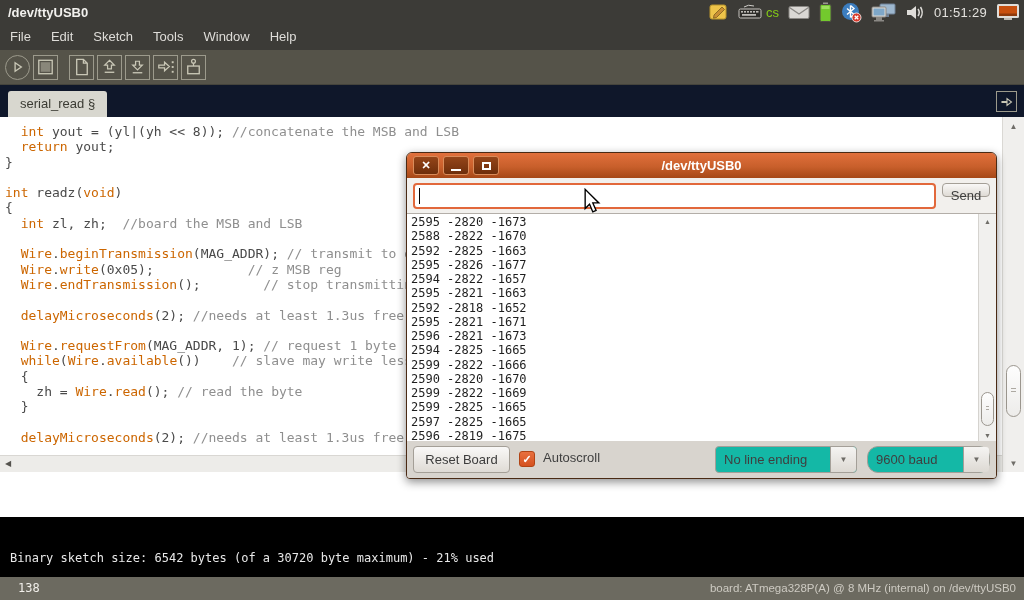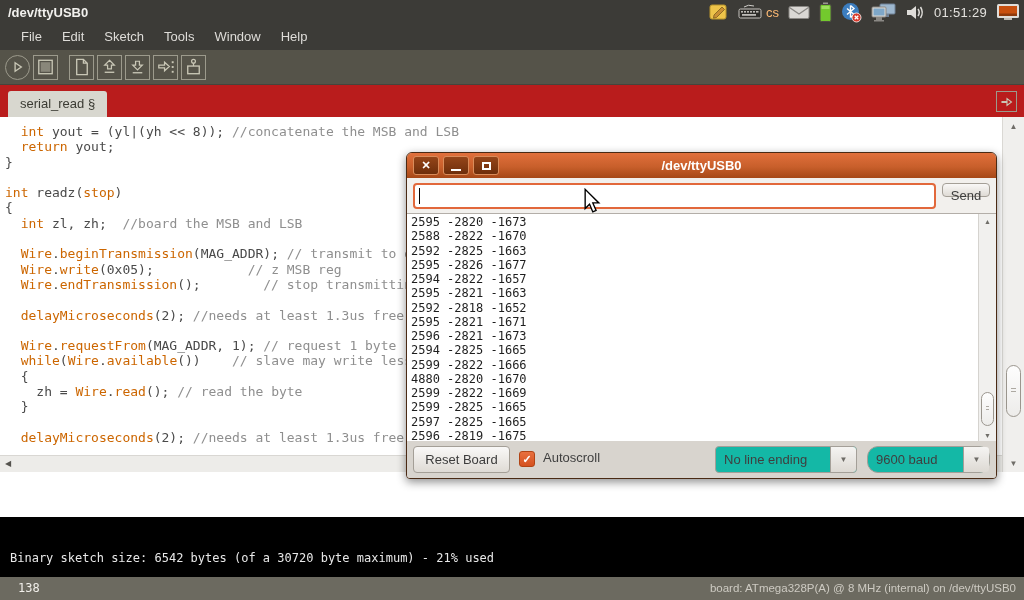--- a/index.html
+++ b/index.html
@@ -3,37 +3,37 @@
 <meta charset="utf-8">
 <style>
   * { margin:0; padding:0; box-sizing:border-box; }
   html,body { width:1024px; height:600px; font-family:"Liberation Sans",sans-serif; }
   #screen { position:relative; width:1024px; height:600px; background:#fff; overflow:hidden; }
 
   
   .topbar { position:absolute; left:0; top:0; width:1024px; height:24px; background:#3C3B37; display:flex; align-items:center; }
   .win-title { color:#F2F1EE; font-size:13px; font-weight:bold; padding-left:8px; }
   .tray { position:absolute; right:4px; top:0; height:24px; display:flex; align-items:center; gap:9px; }
-  .tray-label { color:#fdba74; font-size:13px; }
+  .tray-label { color:#84cc16; font-size:13px; }
   .tray-clock { color:#E4E2DE; font-size:13px; letter-spacing:.3px; }
   .tray svg { display:block; }
 
   
-  .menubar { position:absolute; left:0; top:24px; width:1024px; height:26px; background:#3C3B37; display:flex; align-items:center; padding-left:11px; }
+  .menubar { position:absolute; left:0; top:24px; width:1024px; height:26px; background:#3C3B37; display:flex; align-items:center; padding-left:0; }
   .menu-item { color:#DFDDD9; font-size:13px; padding:0 10px; line-height:26px; cursor:default; }
 
   
   .toolbar { position:absolute; left:0; top:50px; width:1024px; height:35px; background:#555349; display:flex; align-items:center; padding-left:5px; border-bottom:1px solid #45443C; }
   .tbtn { width:25px; height:25px; border:1px solid #9C9A8C; background:transparent; margin-right:3px; display:flex; align-items:center; justify-content:center; }
   .tbtn.round { border-radius:50%; }
   .tbtn.gap { margin-left:8px; }
   .tbtn svg { display:block; }
 
   
-  .tabbar { position:absolute; left:0; top:85px; width:1024px; height:32px; background:#b91c1c; }
+  .tabbar { position:absolute; left:0; top:85px; width:1024px; height:32px; background:#0f172a; }
   .tab { position:absolute; left:8px; bottom:0; height:26px; background:#D8D7CF; color:#3B3B33; font-size:13px; line-height:26px; padding:0 12px; border-radius:3px 3px 0 0; }
   .tab-menu-btn { position:absolute; right:7px; top:6px; width:21px; height:21px; border:1px solid #9C9A8C; display:flex; align-items:center; justify-content:center; }
 
   
   .editor { position:absolute; left:0; top:117px; width:1024px; height:372px; background:#fff; }
   .code-area { position:absolute; left:5px; top:7px; right:24px; font-family:"DejaVu Sans Mono",monospace; font-size:13px; }
   .code-line { white-space:pre; height:15.3px; line-height:15.3px; }
   .tok-k { color:#CC6600; font-weight:normal; }
   .tok-o { color:#CC6600; }
   .tok-c { color:#8F8F8F; }
@@ -234,21 +234,21 @@
         </svg>
     </div>
   </div>
 
   <div class="editor">
     <div class="code-area">
         <div class="code-line"><span class="tok-p">  </span><span class="tok-k">int</span><span class="tok-p"> yout = (yl|(yh &lt;&lt; 8)); </span><span class="tok-c">//concatenate the MSB and LSB</span></div>
         <div class="code-line"><span class="tok-p">  </span><span class="tok-o">return</span><span class="tok-p"> yout;</span></div>
         <div class="code-line"><span class="tok-p">}</span></div>
         <div class="code-line">&nbsp;</div>
-        <div class="code-line"><span class="tok-k">int</span><span class="tok-p"> readz(</span><span class="tok-o">stop</span><span class="tok-p">)</span></div>
+        <div class="code-line"><span class="tok-k">int</span><span class="tok-p"> readz(</span><span class="tok-o">void</span><span class="tok-p">)</span></div>
         <div class="code-line"><span class="tok-p">{</span></div>
         <div class="code-line"><span class="tok-p">  </span><span class="tok-k">int</span><span class="tok-p"> zl, zh;  </span><span class="tok-c">//board the MSB and LSB</span></div>
         <div class="code-line">&nbsp;</div>
         <div class="code-line"><span class="tok-p">  </span><span class="tok-k">Wire</span><span class="tok-p">.</span><span class="tok-k">beginTransmission</span><span class="tok-p">(MAG_ADDR); </span><span class="tok-c">// transmit to device</span></div>
         <div class="code-line"><span class="tok-p">  </span><span class="tok-k">Wire</span><span class="tok-p">.</span><span class="tok-k">write</span><span class="tok-p">(0x05);            </span><span class="tok-c">// z MSB reg</span></div>
         <div class="code-line"><span class="tok-p">  </span><span class="tok-k">Wire</span><span class="tok-p">.</span><span class="tok-k">endTransmission</span><span class="tok-p">();        </span><span class="tok-c">// stop transmitting</span></div>
         <div class="code-line">&nbsp;</div>
         <div class="code-line"><span class="tok-p">  </span><span class="tok-k">delayMicroseconds</span><span class="tok-p">(2); </span><span class="tok-c">//needs at least 1.3us free time</span></div>
         <div class="code-line">&nbsp;</div>
         <div class="code-line"><span class="tok-p">  </span><span class="tok-k">Wire</span><span class="tok-p">.</span><span class="tok-k">requestFrom</span><span class="tok-p">(MAG_ADDR, 1); </span><span class="tok-c">// request 1 byte</span></div>
@@ -296,21 +296,21 @@
           <div class="serial-line">2588 -2822 -1670</div>
           <div class="serial-line">2592 -2825 -1663</div>
           <div class="serial-line">2595 -2826 -1677</div>
           <div class="serial-line">2594 -2822 -1657</div>
           <div class="serial-line">2595 -2821 -1663</div>
           <div class="serial-line">2592 -2818 -1652</div>
           <div class="serial-line">2595 -2821 -1671</div>
           <div class="serial-line">2596 -2821 -1673</div>
           <div class="serial-line">2594 -2825 -1665</div>
           <div class="serial-line">2599 -2822 -1666</div>
-          <div class="serial-line">4880 -2820 -1670</div>
+          <div class="serial-line">2590 -2820 -1670</div>
           <div class="serial-line">2599 -2822 -1669</div>
           <div class="serial-line">2599 -2825 -1665</div>
           <div class="serial-line">2597 -2825 -1665</div>
           <div class="serial-line">2596 -2819 -1675</div>
         </div>
       <div class="sm-vscroll">
         <div class="arr-up">▲</div>
         <div class="thumb"></div>
         <div class="arr-dn">▼</div>
       </div>

